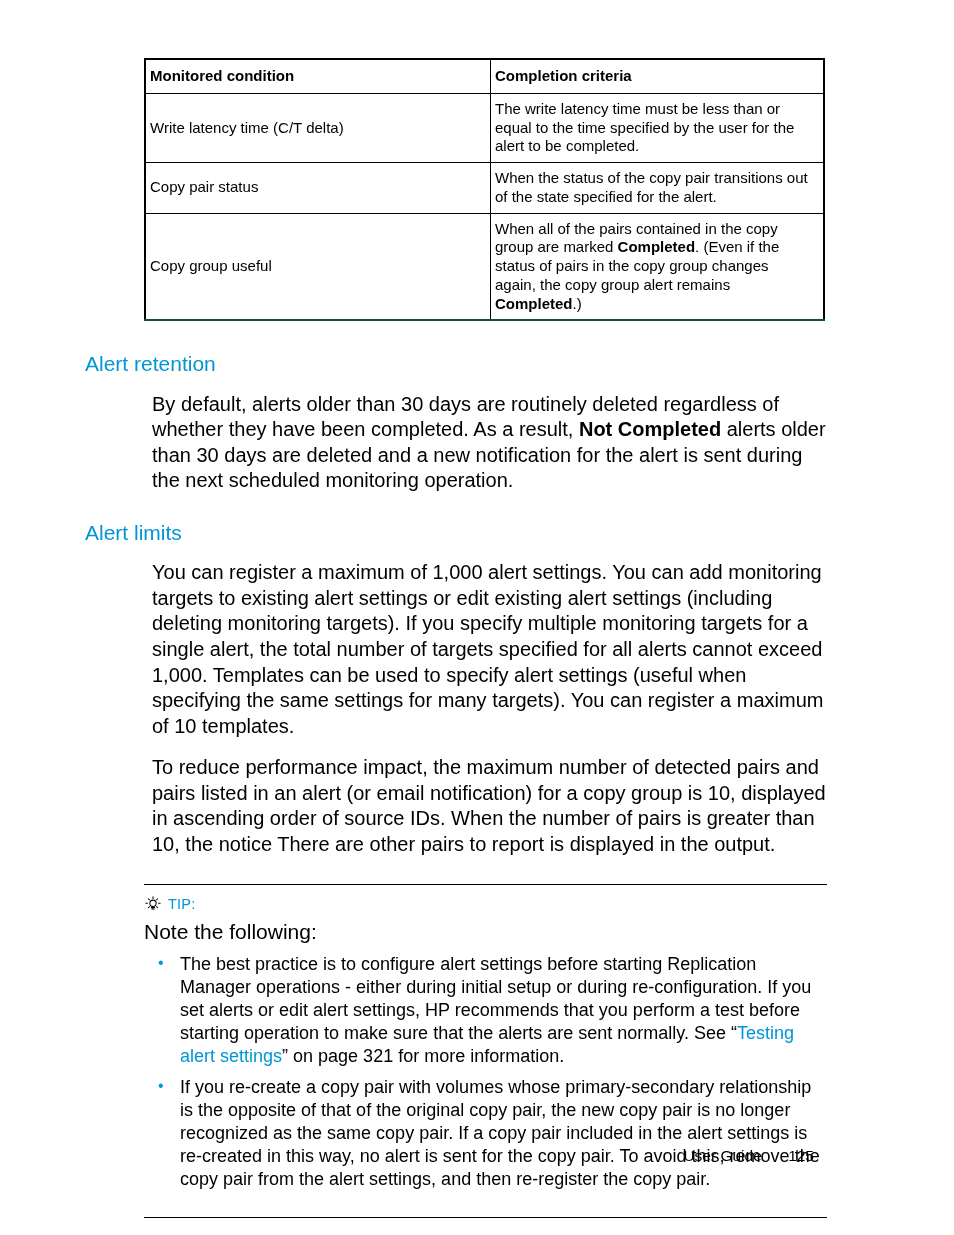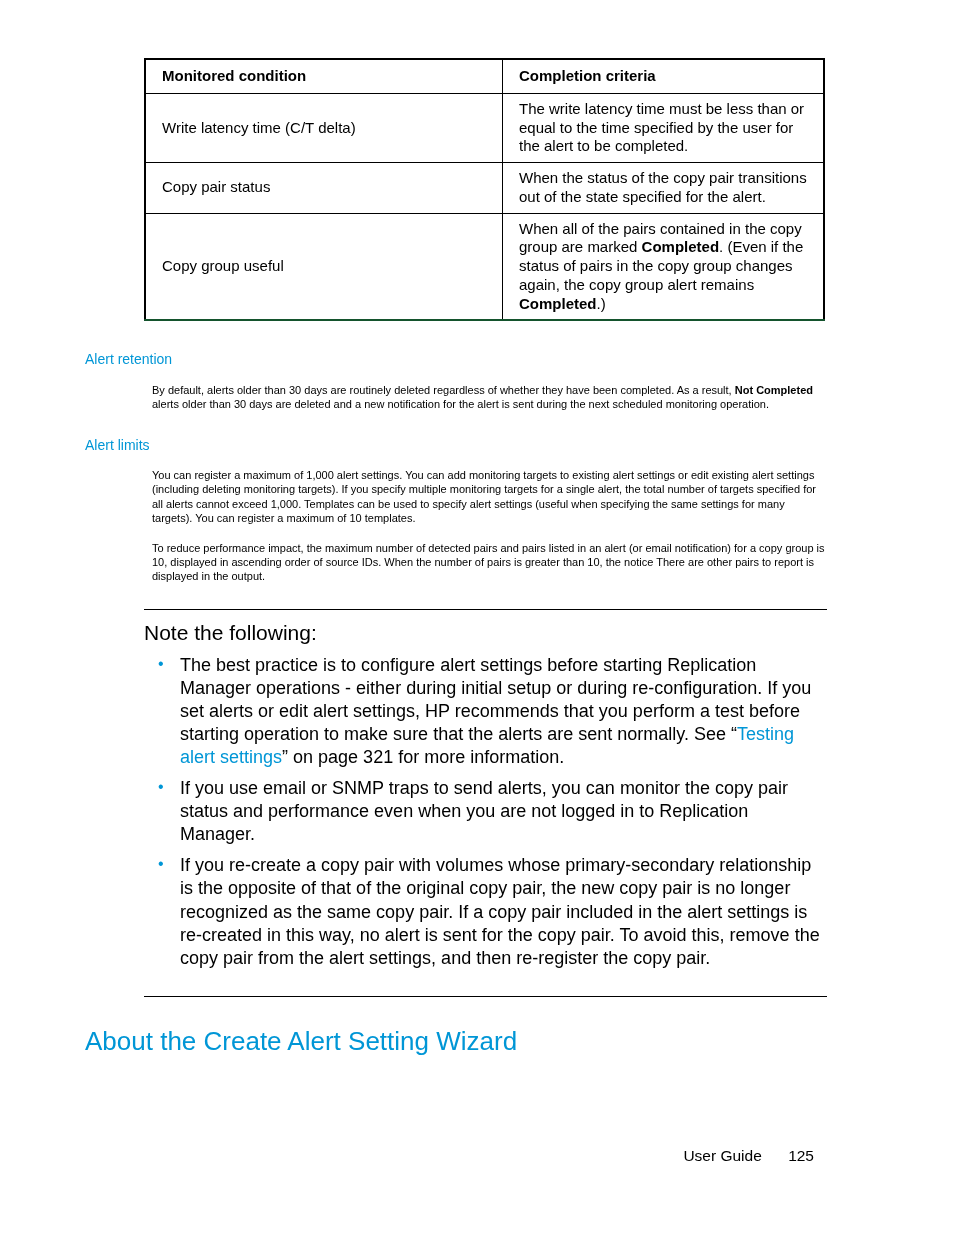--- a/index.html
+++ b/index.html
@@ -26,21 +26,21 @@
   
   table.cond {
     border-collapse: collapse;
     width: 681px;
     margin-left: 59px;
     margin-bottom: 30px;
   }
   table.cond th, table.cond td {
     border: 1px solid #000;
     vertical-align: middle;
-    padding: 6px 10px 6px 16px;
+    padding: 6px 10px 6px 4px;
     text-align: left;
     font-size: 15px;
     line-height: 1.25;
     font-weight: 300;
   }
   table.cond th {
     font-weight: 700;
     border-top: 2px solid #000;
     padding-top: 7px;
     padding-bottom: 7px;
@@ -51,34 +51,34 @@
   }
   table.cond th:last-child, table.cond td:last-child {
     border-right: 2px solid #000;
   }
   table.cond tr:last-child td {
     border-bottom: 2px solid #14532d;
   }
 
   .sec-h3 {
     color: #0096d6;
-    font-size: 14px;
+    font-size: 21px;
     font-weight: 300;
     margin: 0 0 14px 0;
   }
   .sec-h2 {
     color: #0096d6;
     font-size: 26px;
     font-weight: 300;
     margin: 0 0 16px 0;
   }
   .body-p {
     margin: 0 0 16px 0;
     padding-left: 67px;
-    font-size: 11px;
+    font-size: 20px;
     line-height: 1.28;
   }
   .section { margin-bottom: 26px; }
 
   
   .tipbox {
     margin-left: 59px;
     margin-right: 0;
     border-top: 1px solid #000;
     border-bottom: 1px solid #000;
@@ -171,26 +171,35 @@
     </p>
   </div>
 
   <div class="section">
     <div class="sec-h3">Alert limits</div>
     <p class="body-p">You can register a maximum of 1,000 alert settings. You can add monitoring targets to existing alert settings or edit existing alert settings (including deleting monitoring targets). If you specify multiple monitoring targets for a single alert, the total number of targets specified for all alerts cannot exceed 1,000. Templates can be used to specify alert settings (useful when specifying the same settings for many targets). You can register a maximum of 10 templates.</p>
     <p class="body-p">To reduce performance impact, the maximum number of detected pairs and pairs listed in an alert (or email notification) for a copy group is 10, displayed in ascending order of source IDs. When the number of pairs is greater than 10, the notice There are other pairs to report is displayed in the output.</p>
   </div>
 
   <div class="tipbox">
+    <div class="tip-head">
+      <svg class="bulb" viewBox="0 0 24 24">
+        <g stroke="#000" stroke-width="1.4" fill="none" stroke-linecap="round">
+          <circle cx="12" cy="11" r="4.2"></circle>
+          <path d="M10 16.5h4M10.5 18.5h3"></path>
+          <path d="M12 2.5v2M4.5 11h-2M21.5 11h-2M5.8 5l1.4 1.4M18.2 5l-1.4 1.4M5.8 17l1.4-1.4M18.2 17l-1.4-1.4"></path>
+        </g>
+      </svg>
+      <span class="tip-label">TIP:</span>
+    </div>
     <div class="tip-note">Note the following:</div>
     <ul class="tips">
       <li>
         <span>The best practice is to configure alert settings before starting Replication Manager operations - either during initial setup or during re-configuration. If you set alerts or edit alert settings, HP recommends that you perform a test before starting operation to make sure that the alerts are sent normally. See “</span><span class="link">Testing alert settings</span><span>” on page 321 for more information.</span>
       </li>
-      <li>If you use email or SNMP traps to send alerts, you can monitor the copy pair status and performance even when you are not logged in to Replication Manager.</li>
       <li>If you re-create a copy pair with volumes whose primary-secondary relationship is the opposite of that of the original copy pair, the new copy pair is no longer recognized as the same copy pair. If a copy pair included in the alert settings is re-created in this way, no alert is sent for the copy pair. To avoid this, remove the copy pair from the alert settings, and then re-register the copy pair.</li>
     </ul>
   </div>
 
   <div class="section">
     <div class="sec-h2">About the Create Alert Setting Wizard</div>
   </div>
 
   <div class="footer">
     <span>User Guide</span>

